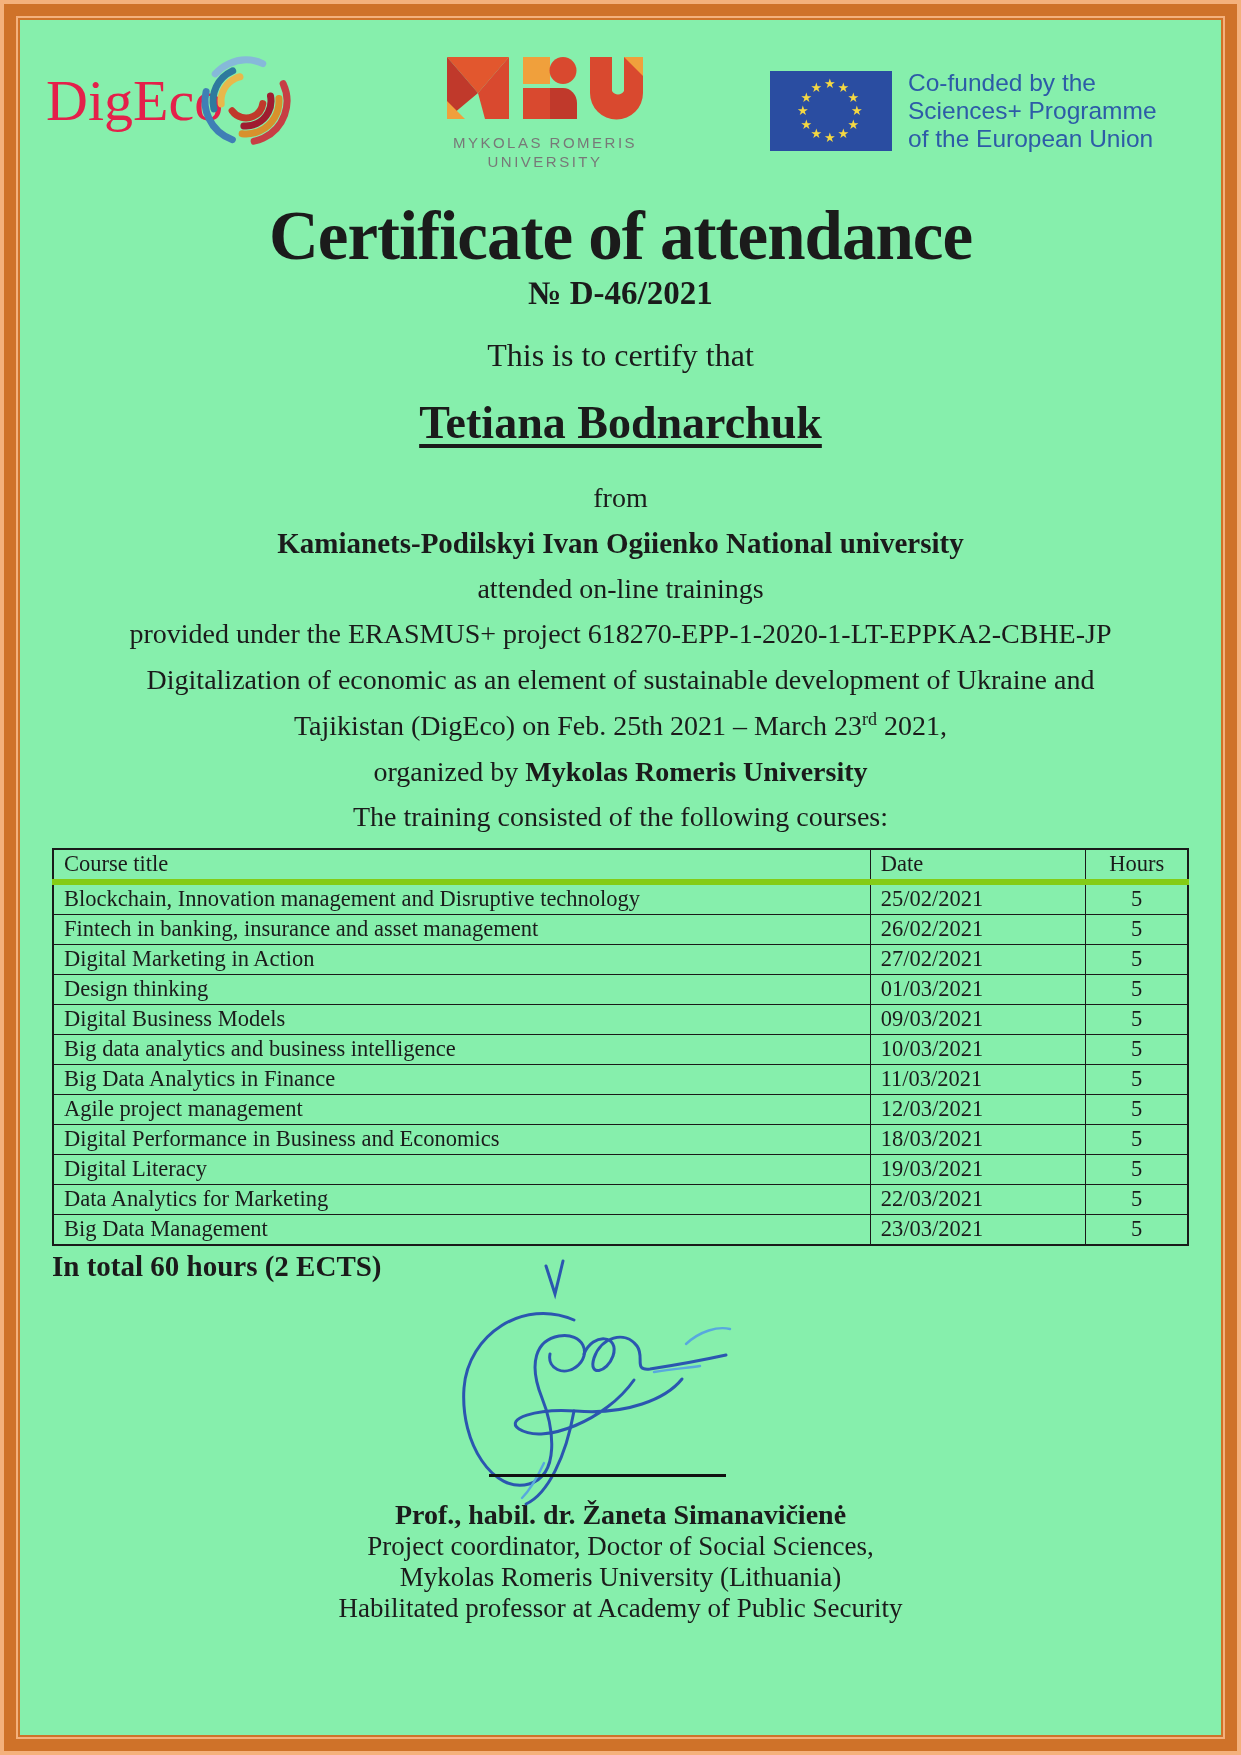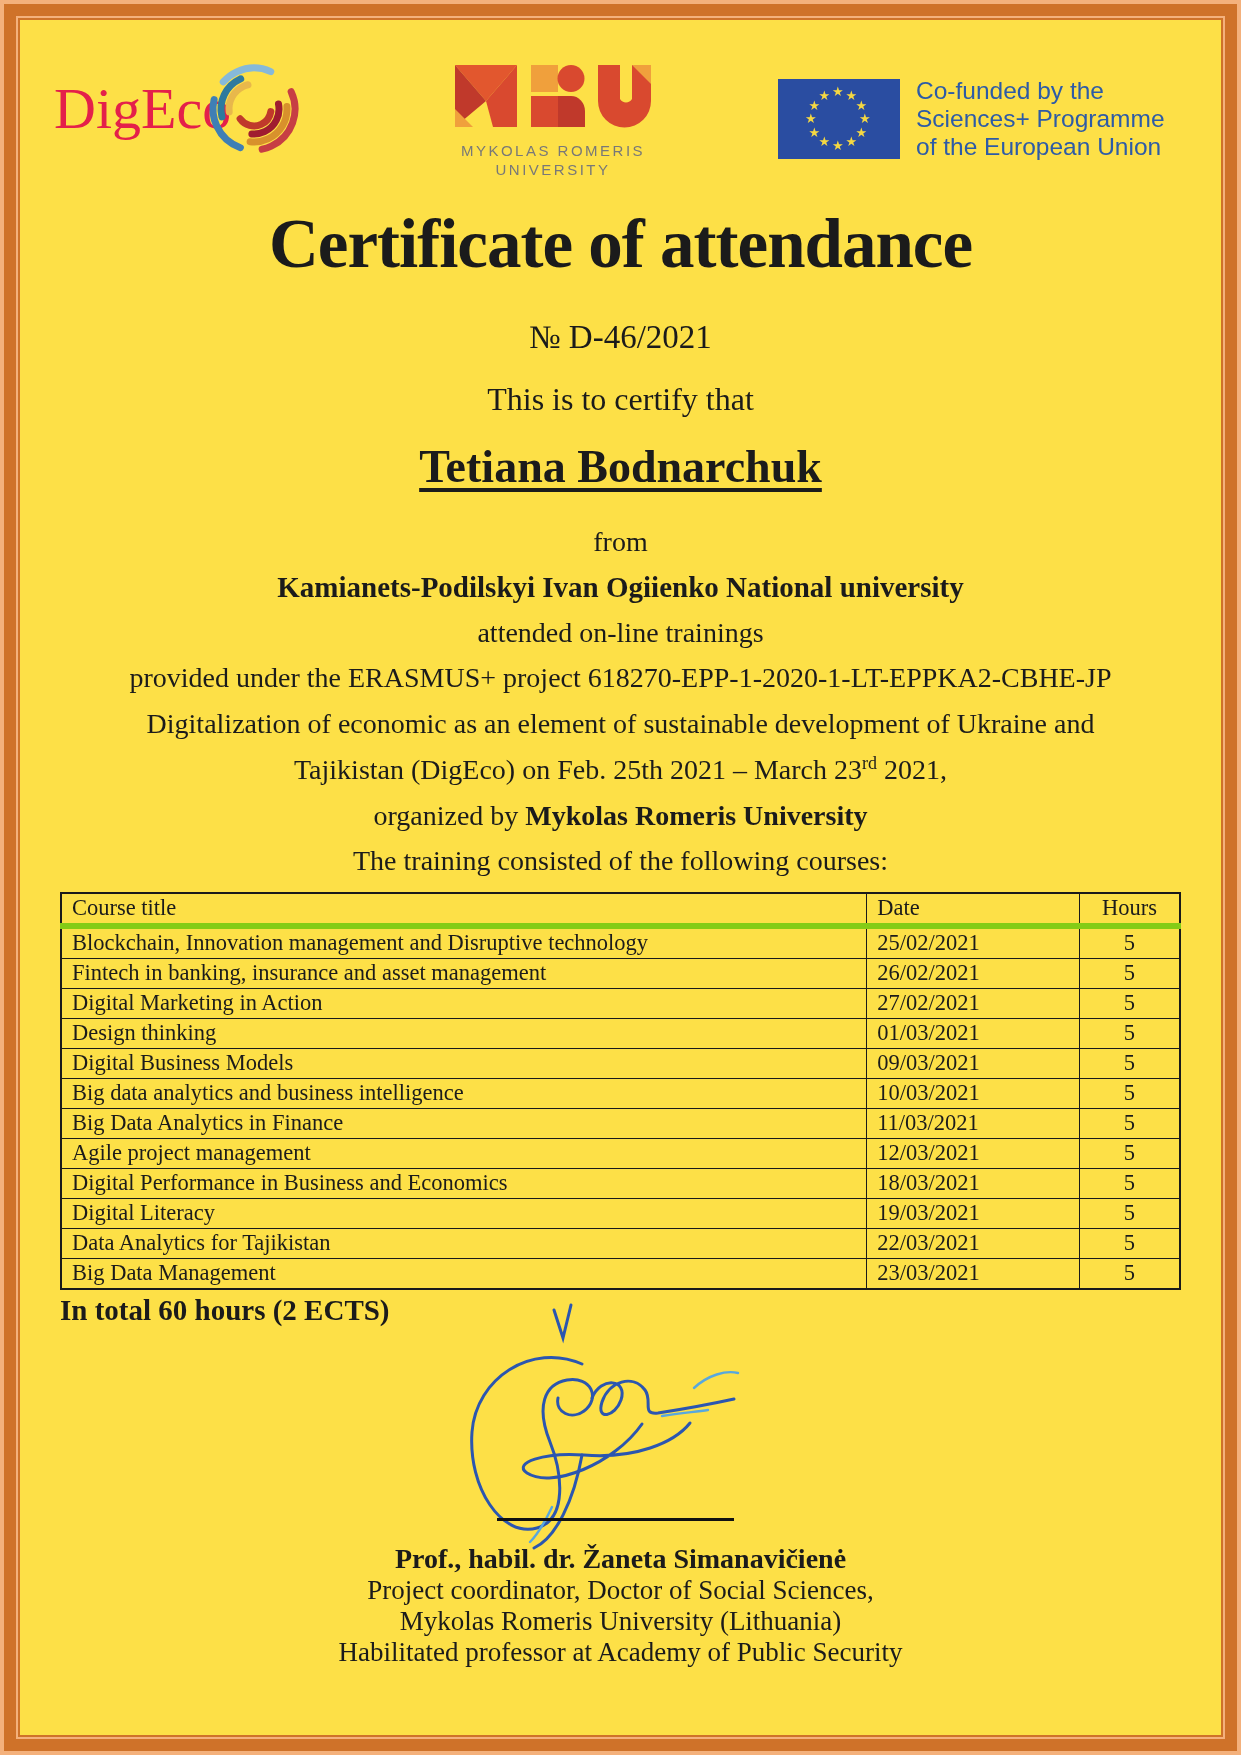--- a/index.html
+++ b/index.html
@@ -1,25 +1,25 @@
 <!DOCTYPE html>
 <html><head>
 <meta charset="utf-8">
 <style>
   * { margin:0; padding:0; box-sizing:border-box; }
   html,body { background:#ffffff; }
   .page {
     position:relative;
     width:1241px; height:1755px;
-    background:#fde047;
+    background:#86efac;
     box-shadow: inset 0 0 0 4px #f4b17c,
                 inset 0 0 0 16px #cf7229,
                 inset 0 0 0 18px #f4b17c,
                 inset 0 0 0 20px #cf7229;
-    padding:12px;
+    padding:4px;
     font-family:"Liberation Serif", serif;
     color:#1b1b1b;
     overflow:hidden;
   }
   .content {
     position:relative;
     height:100%;
     padding:0 48px;
     text-align:center;
   }
@@ -36,21 +36,21 @@
   .mru-text { font-family:"Liberation Sans", sans-serif; color:#787878;
     font-size:15px; letter-spacing:2.5px; line-height:19px; margin-top:4px; }
   .eu { position:absolute; left:718px; top:12px; display:flex; align-items:flex-start; text-align:left; }
   .eu-flag { position:relative; width:122px; height:80px; background:#2a4da1; flex:none; }
   .eu-flag .star { position:absolute; color:#f5d842; font-size:13px; line-height:13px;
     font-family:"DejaVu Sans", sans-serif; }
   .eu-text { font-family:"Liberation Sans", sans-serif; color:#2d5ba7;
     font-size:24.5px; line-height:28px; margin-left:16px; margin-top:-2px; }
   
   .title { font-size:69px; font-weight:bold; letter-spacing:-1px; margin-top:22px; line-height:1.1; }
-  .cert-no { font-size:33px; font-weight:normal; margin-top:36px; }
+  .cert-no { font-size:33px; font-weight:bold; }
   .certify { font-size:32px; margin-top:25px; }
   .name { font-size:46px; font-weight:bold; text-decoration:underline;
     text-underline-offset:6px; margin-top:22px; }
   .from-label { font-size:28px; margin-top:33px; }
   .university { font-size:29px; font-weight:bold; margin-top:13px; }
   .bodyline { font-size:28px; margin-top:12px; line-height:1.2; }
   .bodyline sup { font-size:18px; }
   
   table.courses {
     width:100%; margin-top:14px;
@@ -208,21 +208,21 @@
             <td>Digital Performance in Business and Economics</td>
             <td>18/03/2021</td>
             <td>5</td>
           </tr>
           <tr>
             <td>Digital Literacy</td>
             <td>19/03/2021</td>
             <td>5</td>
           </tr>
           <tr>
-            <td>Data Analytics for Tajikistan</td>
+            <td>Data Analytics for Marketing</td>
             <td>22/03/2021</td>
             <td>5</td>
           </tr>
           <tr>
             <td>Big Data Management</td>
             <td>23/03/2021</td>
             <td>5</td>
           </tr>
         </tbody>
     </table>

